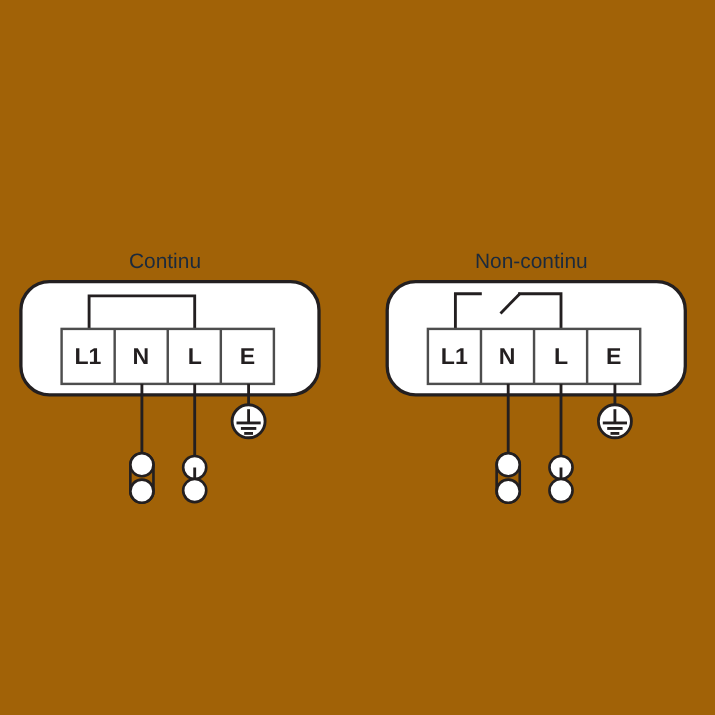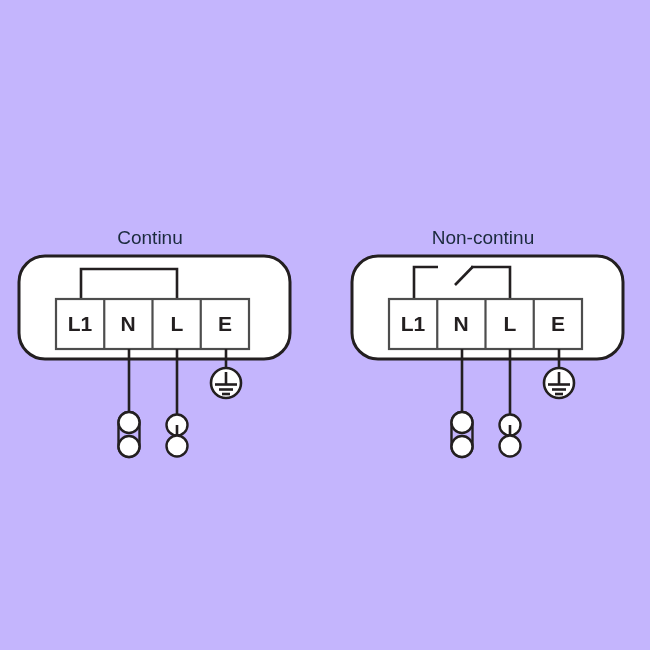--- a/index.html
+++ b/index.html
@@ -11,21 +11,21 @@
   body {
     width: 650px;
     height: 650px;
     font-family: "Liberation Sans", sans-serif;
     overflow: hidden;
   }
   #stage {
     position: relative;
     width: 650px;
     height: 650px;
-    background: #c4b5fd;
+    background: #a16207;
   }
   svg.diagram-canvas {
     position: absolute;
     left: 0;
     top: 0;
     width: 650px;
     height: 650px;
     display: block;
   }
   .wire {

